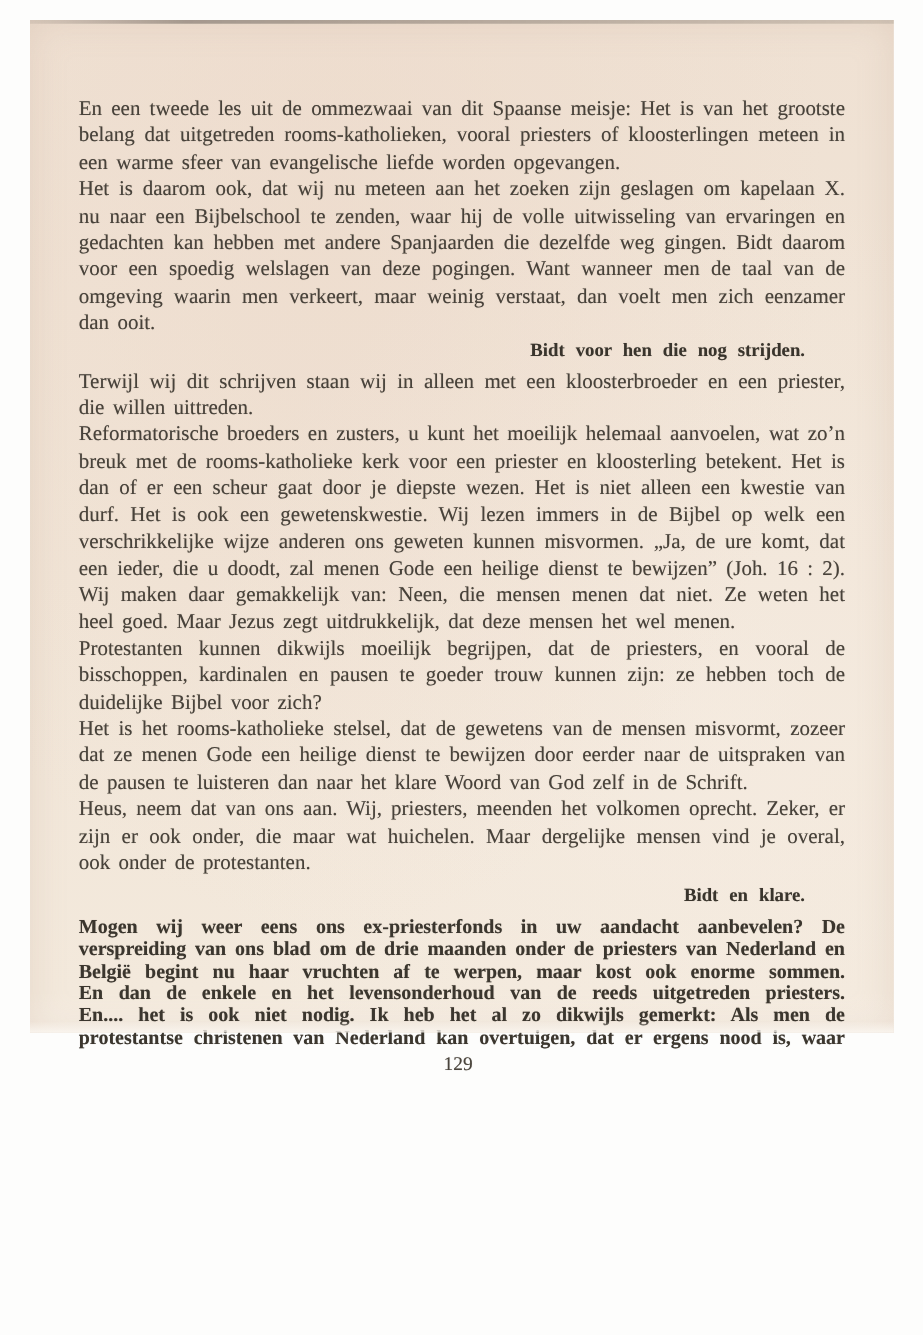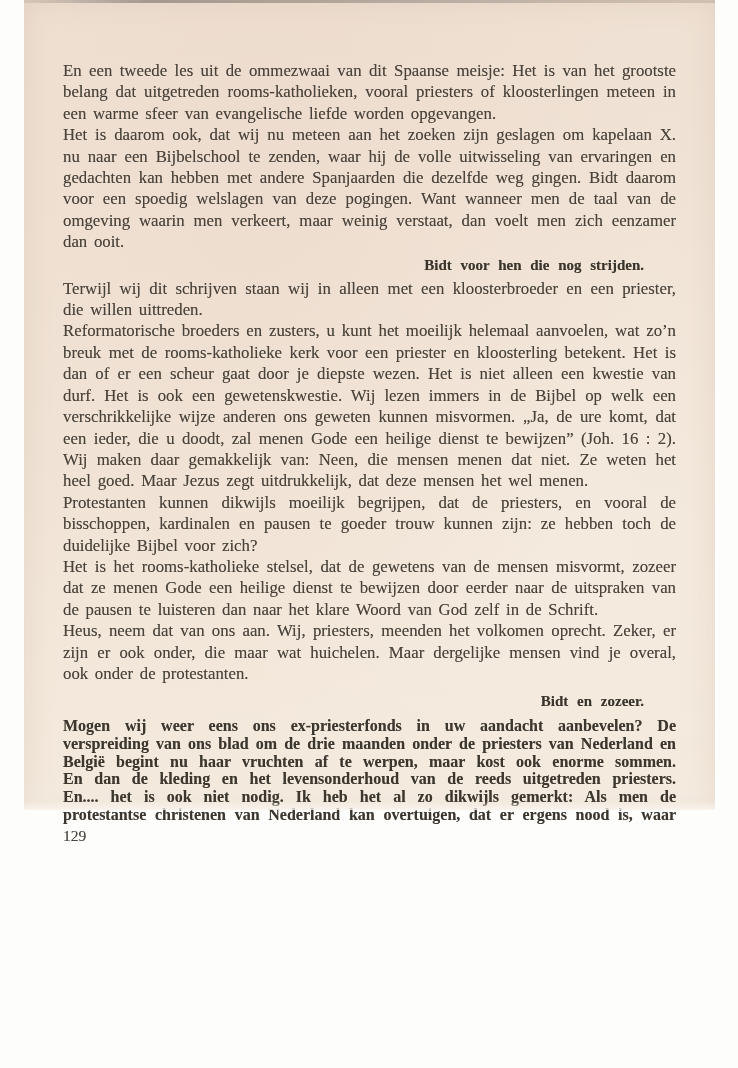--- a/index.html
+++ b/index.html
@@ -11,21 +11,21 @@
     height: 1068px;
     position: relative;
     background: #fdfdfc;
     overflow: hidden;
     font-family: "Liberation Serif", "DejaVu Serif", serif;
   }
   
   .page {
     position: absolute;
     left: 24px;
-    top: 0;
+    top: 16px;
     width: 691px;
     height: 810px;
     background:
       radial-gradient(ellipse at 35% 18%, rgba(236,216,201,0.55), rgba(236,216,201,0) 62%),
       radial-gradient(ellipse at 80% 70%, rgba(247,238,229,0.5), rgba(247,238,229,0) 55%),
       linear-gradient(180deg, #efe1d3 0%, #f1e5d7 55%, #f3e9dc 96%, #f7efe5 100%);
     box-shadow: inset 0 0 28px rgba(190,165,145,0.25);
   }
   
   .page::before {
@@ -78,21 +78,21 @@
     text-align: justify;
     text-align-last: justify;
     font-weight: bold;
     font-size: 16px;
     line-height: 17.7px;
     word-spacing: 3px;
     color: #3b362e;
   }
   .page-number {
     margin: 2px 0 0 0;
-    text-align: left;
+    text-align: center;
     padding-right: 6px;
     font-size: 15.5px;
     line-height: 20px;
     color: #4a443c;
   }
 </style>
 </head>
 <body>
 
 <div class="page">
@@ -102,21 +102,21 @@
     <p class="body-par">Het is daarom ook, dat wij nu meteen aan het zoeken zijn geslagen om kapelaan X. nu naar een Bijbelschool te zenden, waar hij de volle uitwisseling van ervaringen en gedachten kan hebben met andere Spanjaarden die dezelfde weg gingen. Bidt daarom voor een spoedig welslagen van deze pogingen. Want wanneer men de taal van de omgeving waarin men verkeert, maar weinig verstaat, dan voelt men zich eenzamer dan ooit.</p>
 
     <p class="heading">Bidt voor hen die nog strijden.</p>
 
     <p class="body-par">Terwijl wij dit schrijven staan wij in alleen met een kloosterbroeder en een priester, die willen uittreden.</p>
     <p class="body-par">Reformatorische broeders en zusters, u kunt het moeilijk helemaal aanvoelen, wat zo’n breuk met de rooms-katholieke kerk voor een priester en kloosterling betekent. Het is dan of er een scheur gaat door je diepste wezen. Het is niet alleen een kwestie van durf. Het is ook een gewetenskwestie. Wij lezen immers in de Bijbel op welk een verschrikkelijke wijze anderen ons geweten kunnen misvormen. „Ja, de ure komt, dat een ieder, die u doodt, zal menen Gode een heilige dienst te bewijzen” (Joh. 16 : 2). Wij maken daar gemakkelijk van: Neen, die mensen menen dat niet. Ze weten het heel goed. Maar Jezus zegt uitdrukkelijk, dat deze mensen het wel menen.</p>
     <p class="body-par">Protestanten kunnen dikwijls moeilijk begrijpen, dat de priesters, en vooral de bisschoppen, kardinalen en pausen te goeder trouw kunnen zijn: ze hebben toch de duidelijke Bijbel voor zich?</p>
     <p class="body-par">Het is het rooms-katholieke stelsel, dat de gewetens van de mensen misvormt, zozeer dat ze menen Gode een heilige dienst te bewijzen door eerder naar de uitspraken van de pausen te luisteren dan naar het klare Woord van God zelf in de Schrift.</p>
     <p class="body-par">Heus, neem dat van ons aan. Wij, priesters, meenden het volkomen oprecht. Zeker, er zijn er ook onder, die maar wat huichelen. Maar dergelijke mensen vind je overal, ook onder de protestanten.</p>
 
-    <p class="heading offer">Bidt en zozeer.</p>
+    <p class="heading offer">Bidt en klare.</p>
 
     <p class="bold-par">Mogen wij weer eens ons ex-priesterfonds in uw aandacht aanbevelen? De verspreiding van ons blad om de drie maanden onder de priesters van Nederland en België begint nu haar vruchten af te werpen, maar kost ook enorme sommen.</p>
-    <p class="bold-par">En dan de kleding en het levensonderhoud van de reeds uitgetreden priesters.</p>
+    <p class="bold-par">En dan de enkele en het levensonderhoud van de reeds uitgetreden priesters.</p>
     <p class="bold-par">En.... het is ook niet nodig. Ik heb het al zo dikwijls gemerkt: Als men de protestantse christenen van Nederland kan overtuigen, dat er ergens nood is, waar</p>
 
     <p class="page-number">129</p>
   </div>
 </div>
 
 </body></html>

